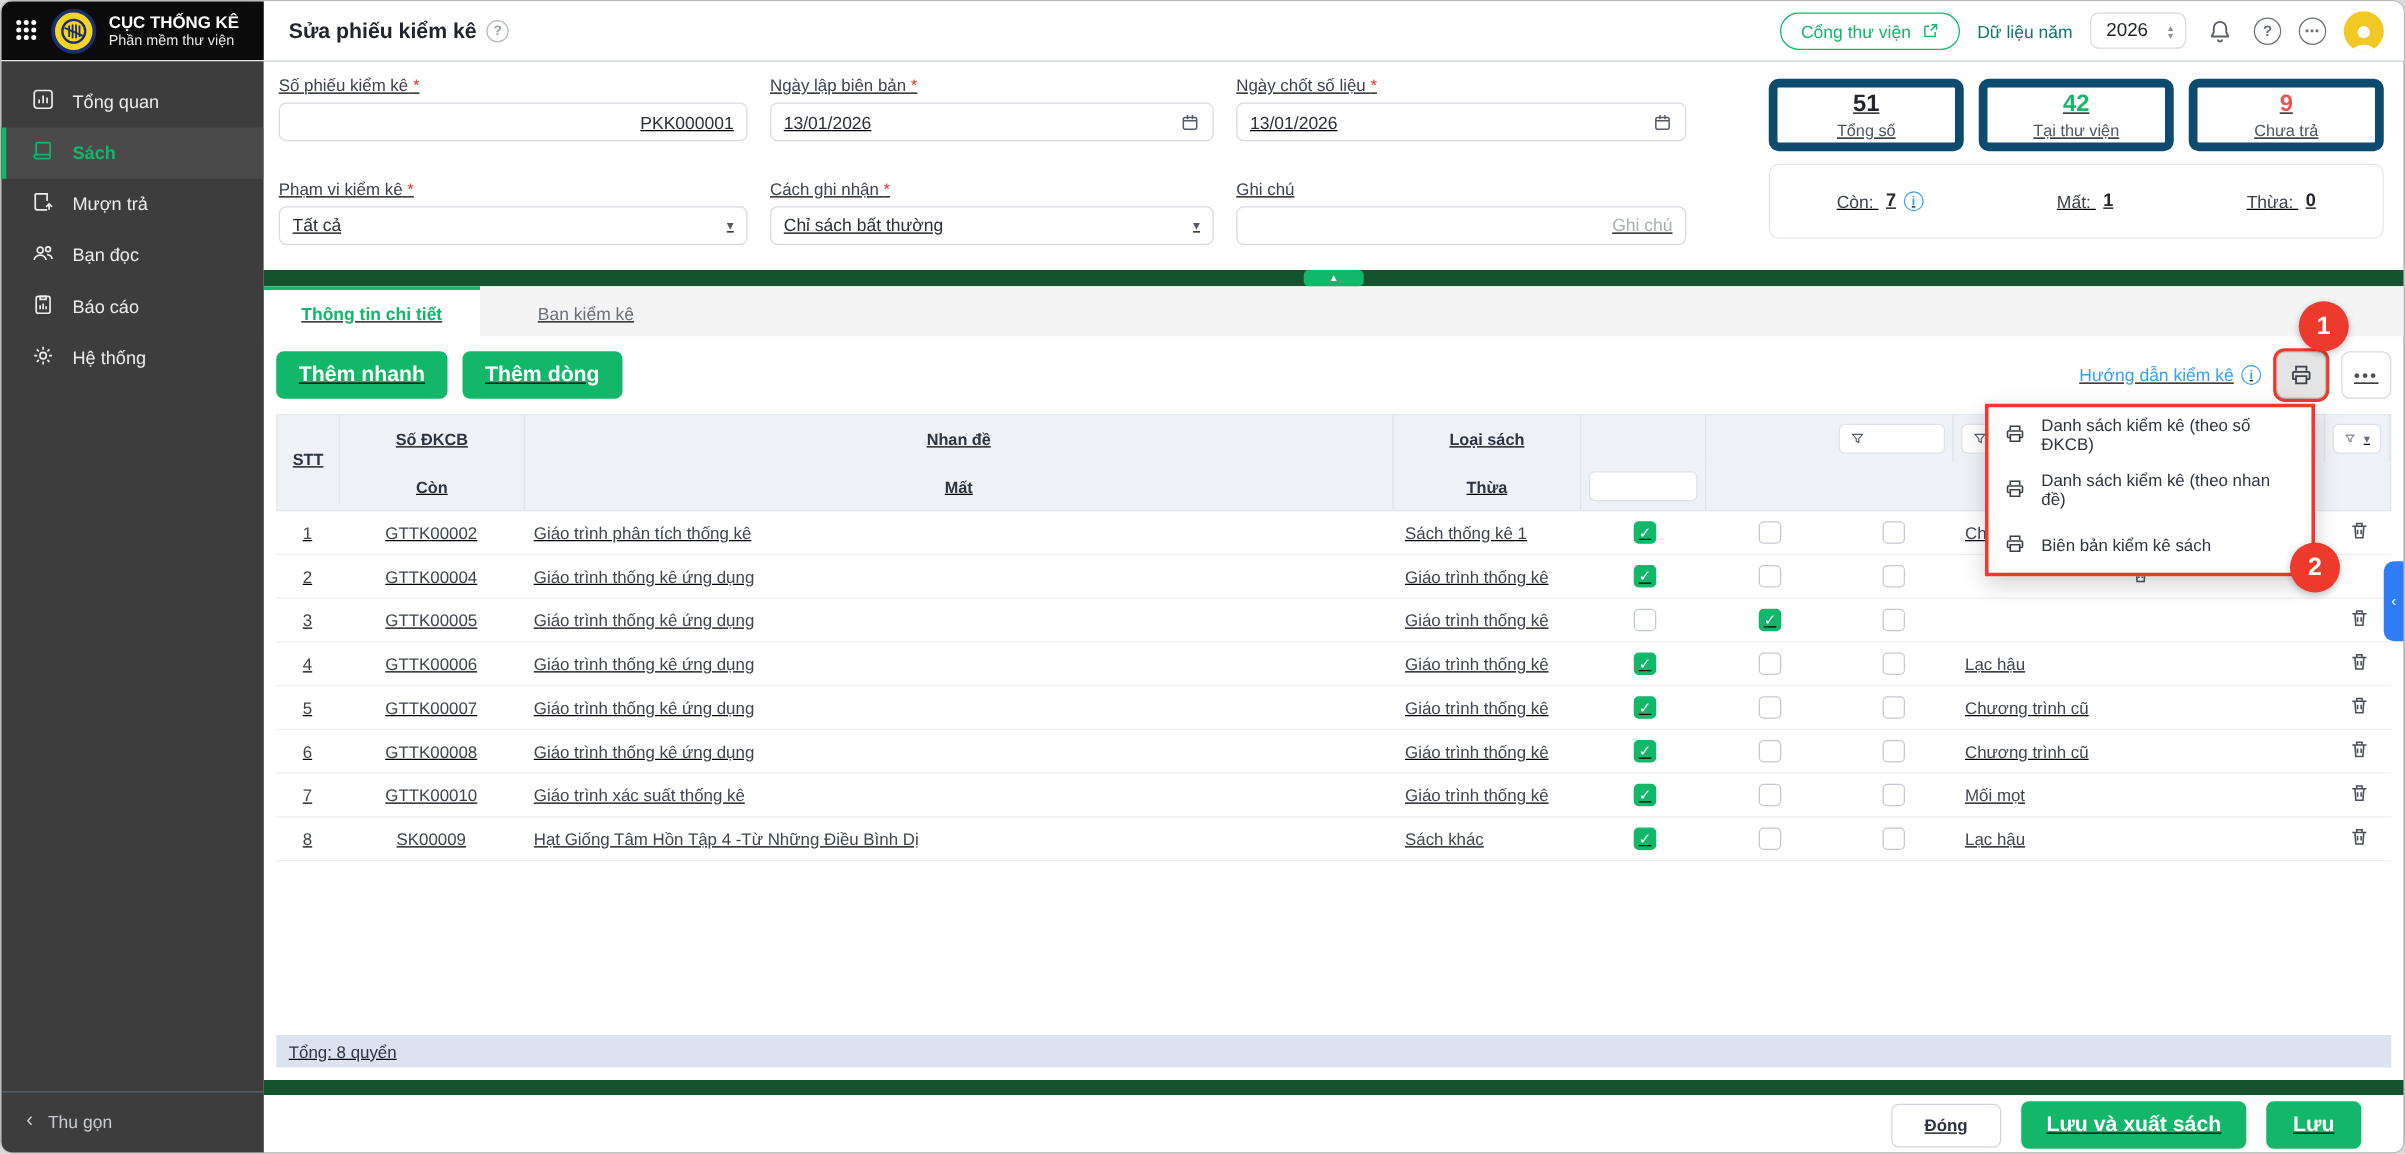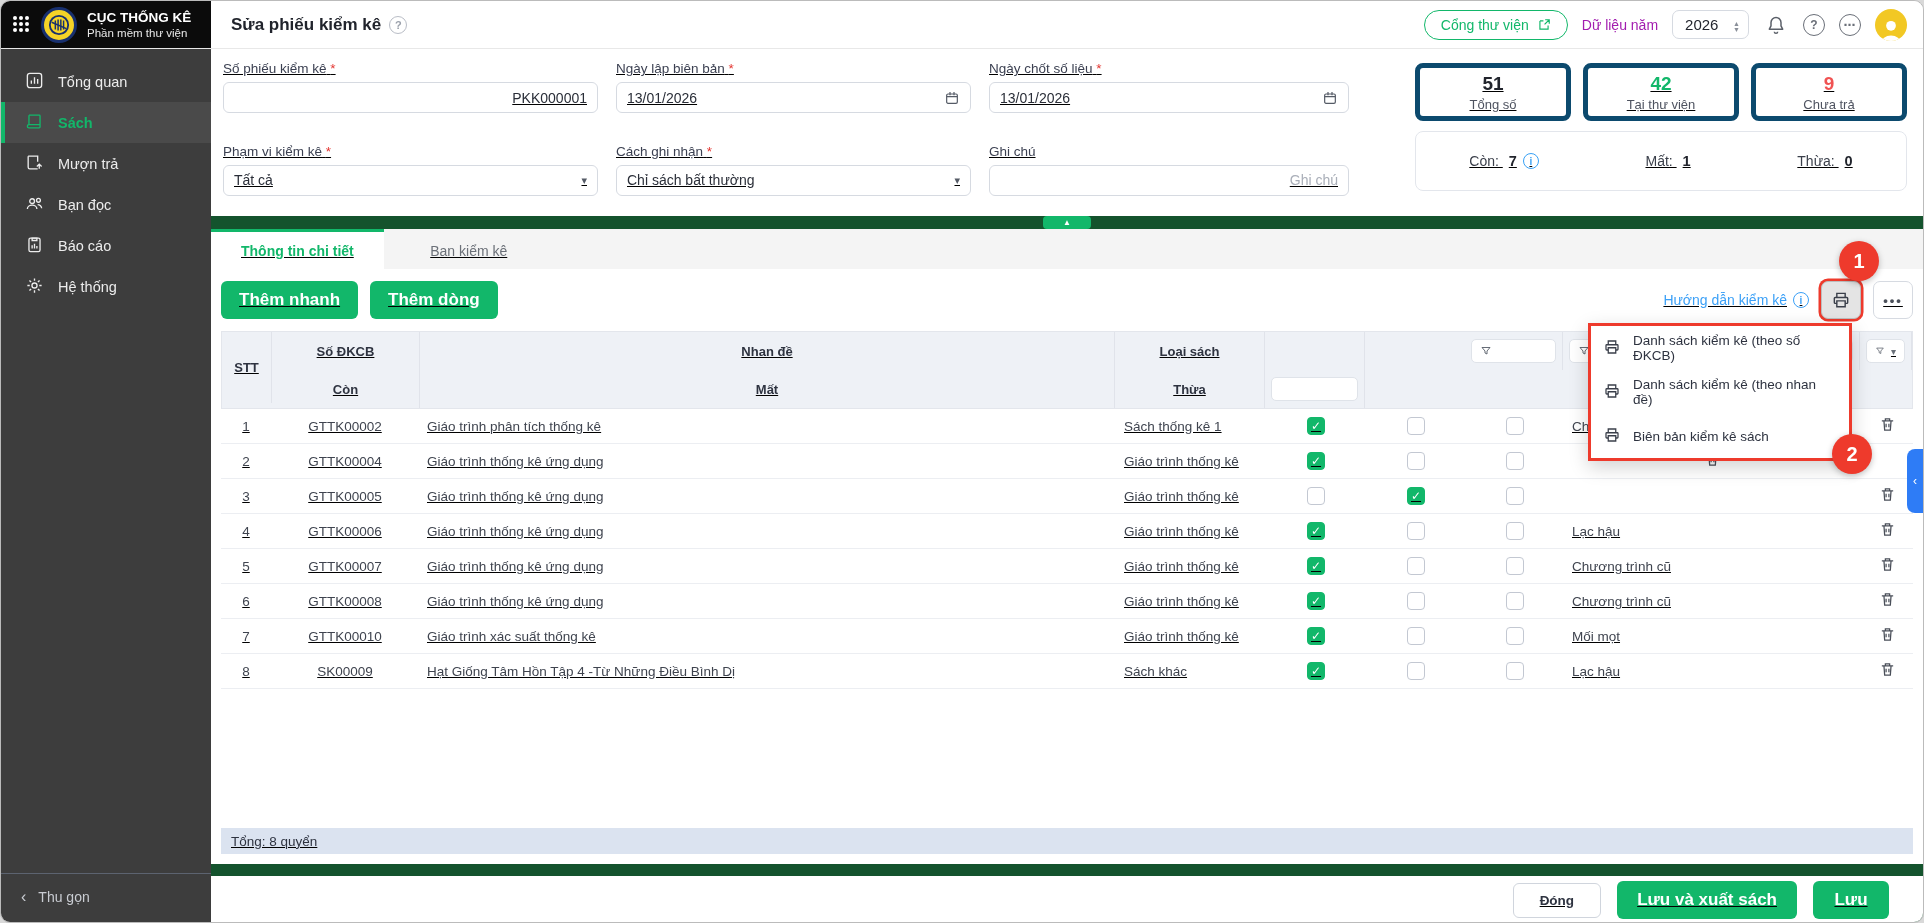--- a/index.html
+++ b/index.html
@@ -16,21 +16,21 @@
   .logo svg { width:22px; height:22px; }
   .brand-name { color:#fff; font-size:13.5px; font-weight:bold; line-height:1.25; white-space:nowrap; }
   .brand-sub { color:#e8e8e8; font-size:11.5px; font-weight:normal; }
   .page-title-wrap { display:flex; align-items:center; gap:8px; padding-left:20px; }
   .page-title { font-size:17px; font-weight:bold; color:#21242c; }
   .circle-q { width:18px; height:18px; border-radius:50%; border:1.6px solid #b9bdc6; color:#9aa0ab;
               font-size:11px; display:flex; align-items:center; justify-content:center; font-weight:bold; }
   .topbar-right { margin-left:auto; display:flex; align-items:center; gap:14px; padding-right:16px; }
   .portal-btn { display:flex; align-items:center; gap:8px; border:1.5px solid #12b76a; color:#12b76a;
                 border-radius:18px; padding:6px 16px; font-size:14px; background:#fff; cursor:pointer; }
-  .year-label { font-size:14px; color:#a21caf; }
+  .year-label { font-size:14px; color:#0f766e; }
   .year-box { display:flex; align-items:flex-end; border:1px solid #d6dae1; border-radius:7px; padding:5px 8px 5px 12px; gap:10px; background:#fff; }
   .year-val { font-size:15px; color:#23262e; min-width:38px; }
   .spin { display:flex; flex-direction:column; color:#8a8f99; font-size:7px; line-height:6px; cursor:pointer; }
   .icon-btn { width:26px; height:26px; display:flex; align-items:center; justify-content:center; color:#5b6069; cursor:pointer; }
   .circle-outline { width:22px; height:22px; border-radius:50%; border:1.7px solid #6a6f78; display:flex; align-items:center; justify-content:center; font-size:12px; color:#6a6f78; font-weight:bold; }
   .avatar { width:32px; height:32px; border-radius:50%; background:#f2c824; display:flex; align-items:flex-end; justify-content:center; overflow:hidden; cursor:pointer; }
 
   
   .body { display:flex; height:875px; }
   .sidebar { width:210px; background:#3d3d3d; flex:none; display:flex; flex-direction:column; padding-top:12px; position:relative; }
@@ -45,21 +45,21 @@
   .form-card { background:#fff; height:167px; padding:12px 16px 0 12px; display:flex; position:relative; }
   .form-grid { display:grid; grid-template-columns:375px 355px 360px; column-gap:18px; row-gap:10px; }
   .field label { display:block; font-size:13.5px; color:#3c4152; margin-bottom:6px; }
   .req { color:#e3342f; }
   .control { position:relative; height:31px; border:1px solid #d6dae1; border-radius:6px; background:#fff;
              display:flex; align-items:center; padding:0 10px; font-size:14px; color:#2a2e38;justify-content:flex-end; }
   .control .placeholder { color:#a9aeb8; }
   .control .adorn { margin-left:auto; color:#555b66; display:flex; align-items:center; }
   .stats { margin-left:auto; width:492px; display:flex; flex-direction:column; gap:10px; padding-top:2px; }
   .stats-row { display:flex; gap:12px; }
-  .stat-card { flex:1; border:5px solid #0c4a6e; border-radius:8px; height:58px; display:flex; flex-direction:column;
+  .stat-card { flex:1; border:7px solid #0c4a6e; border-radius:8px; height:58px; display:flex; flex-direction:column;
                align-items:center; justify-content:center; gap:2px; background:#fff; }
   .stat-num { font-size:19px; font-weight:bold; }
   .stat-lbl { font-size:13px; color:#4c piece5360; color:#4e5360; }
   .stat-sum { border:1px solid #e3e6ec; border-radius:8px; height:60px; display:flex; align-items:center; justify-content:space-around; background:#fff; }
   .sum-item { font-size:14px; color:#3a3f4a; display:flex; align-items:center; gap:6px; }
   .sum-item b { font-size:14.5px; color:#22252d; }
   .info-i { width:16px; height:16px; border-radius:50%; border:1.5px solid #39a1f4; color:#39a1f4; font-size:10px;
             display:flex; align-items:center; justify-content:center; font-style:normal; font-weight:bold; }
   .collapse-form { position:absolute; left:calc(50% - 24px); bottom:-13px; width:48px; height:13px; background:#12b76a;
                    border:none; border-radius:4px; color:#fff; font-size:8px; line-height:10px; cursor:pointer; }

